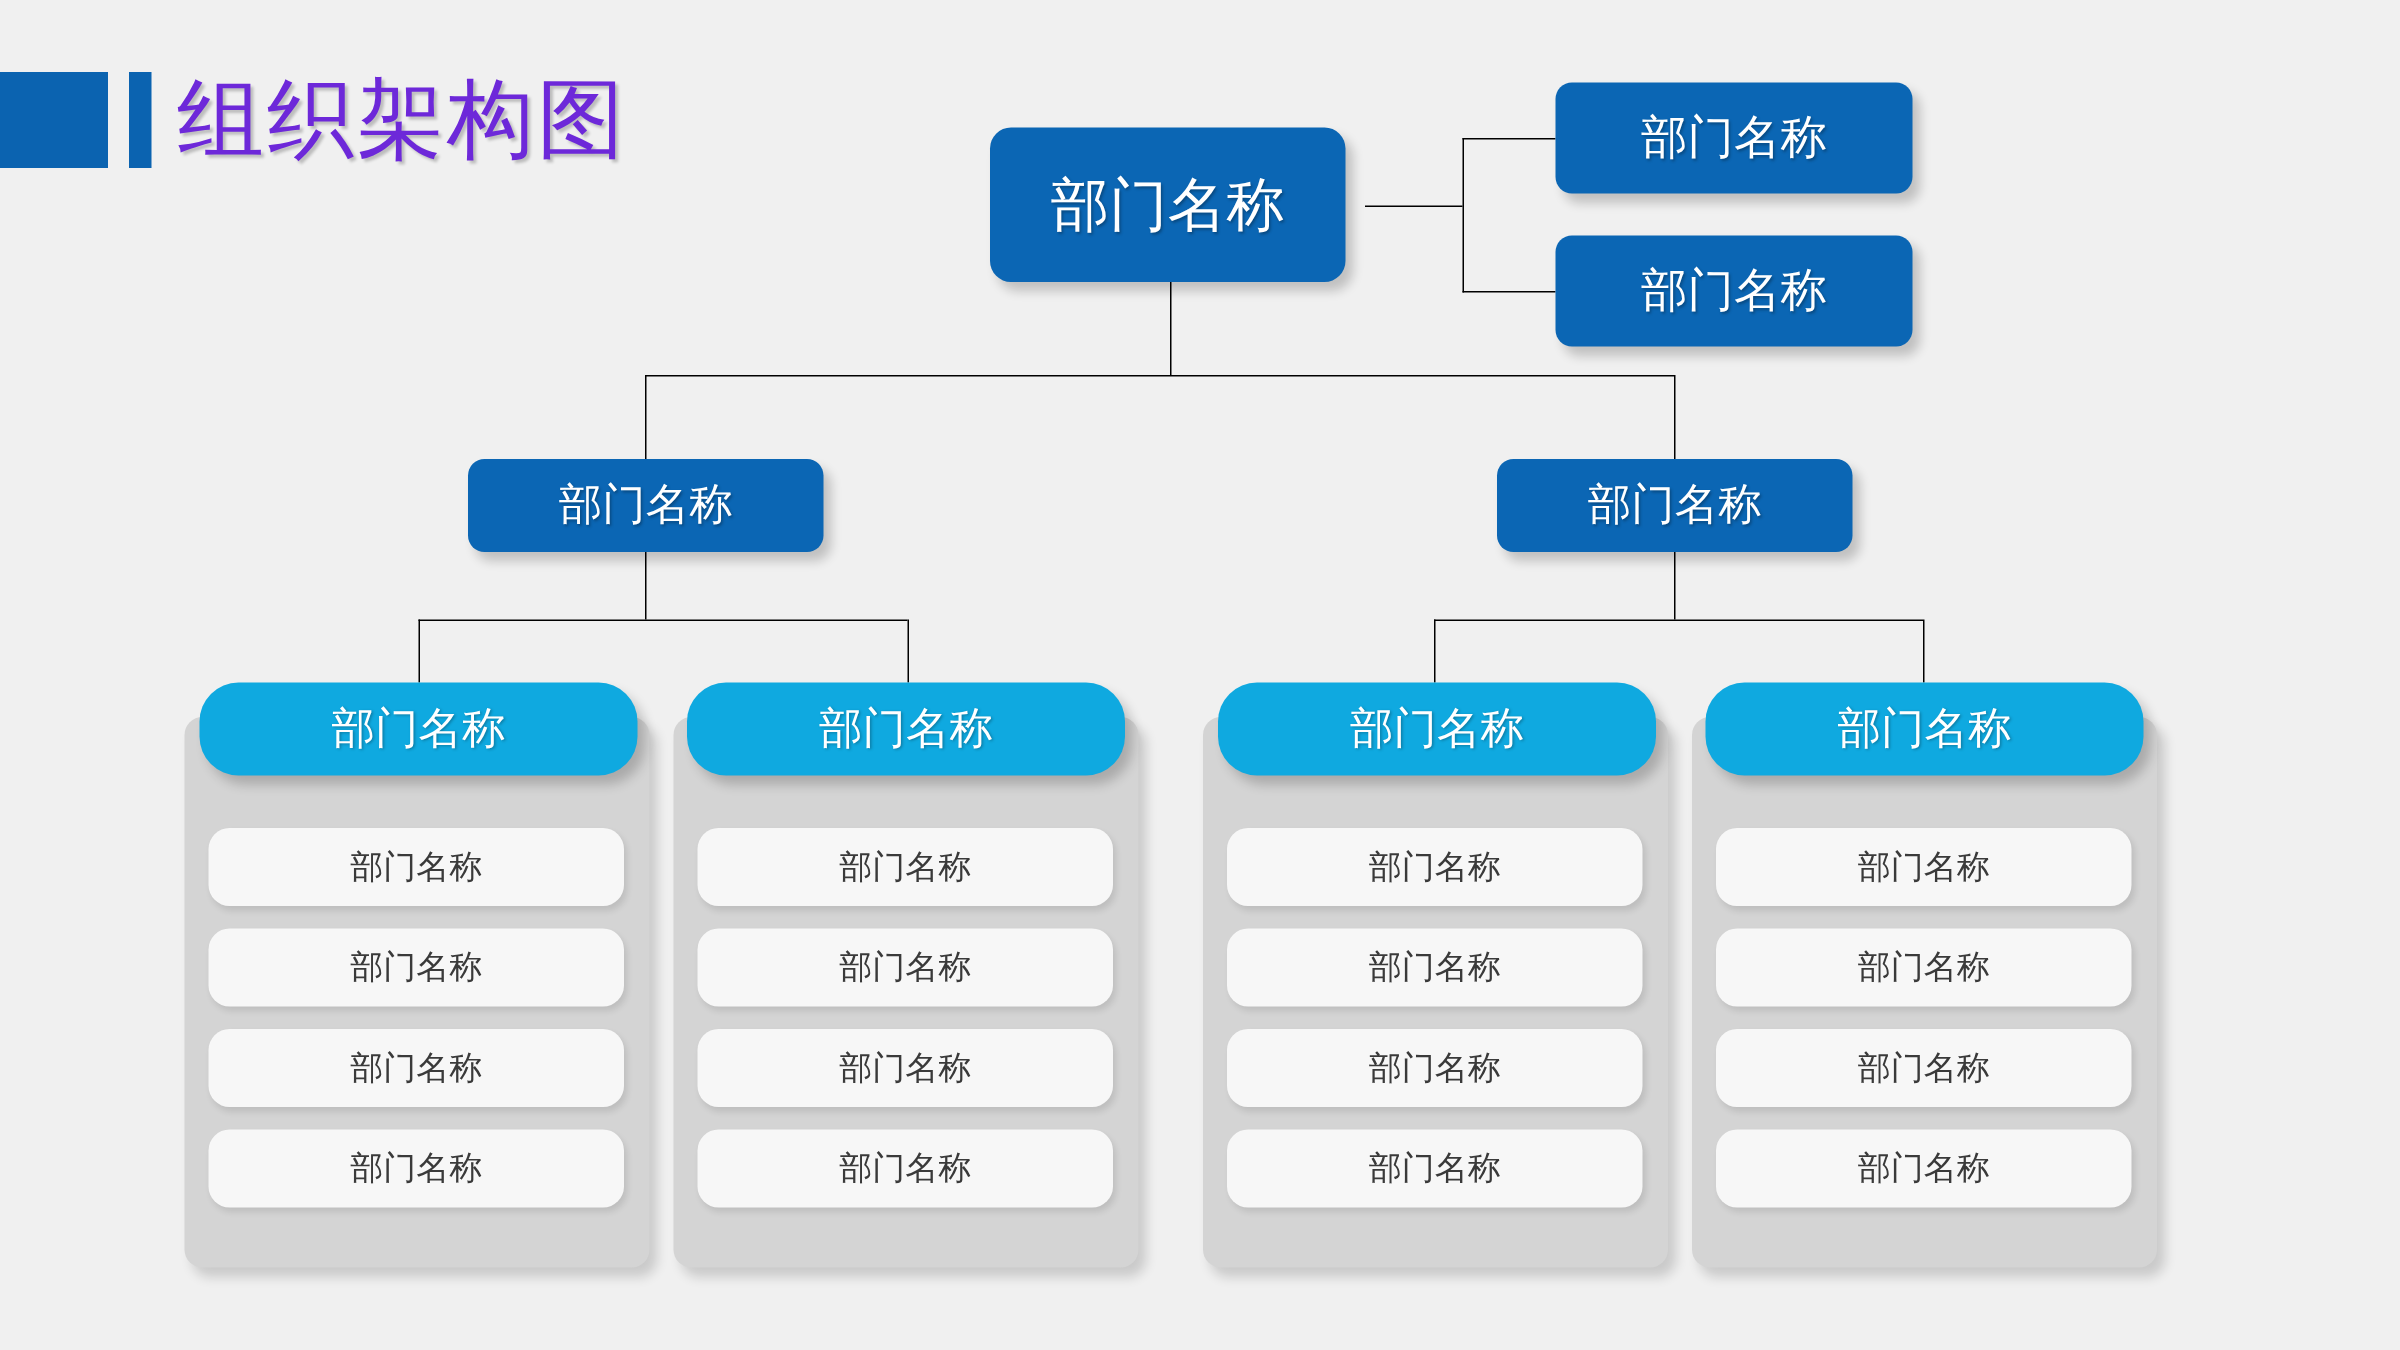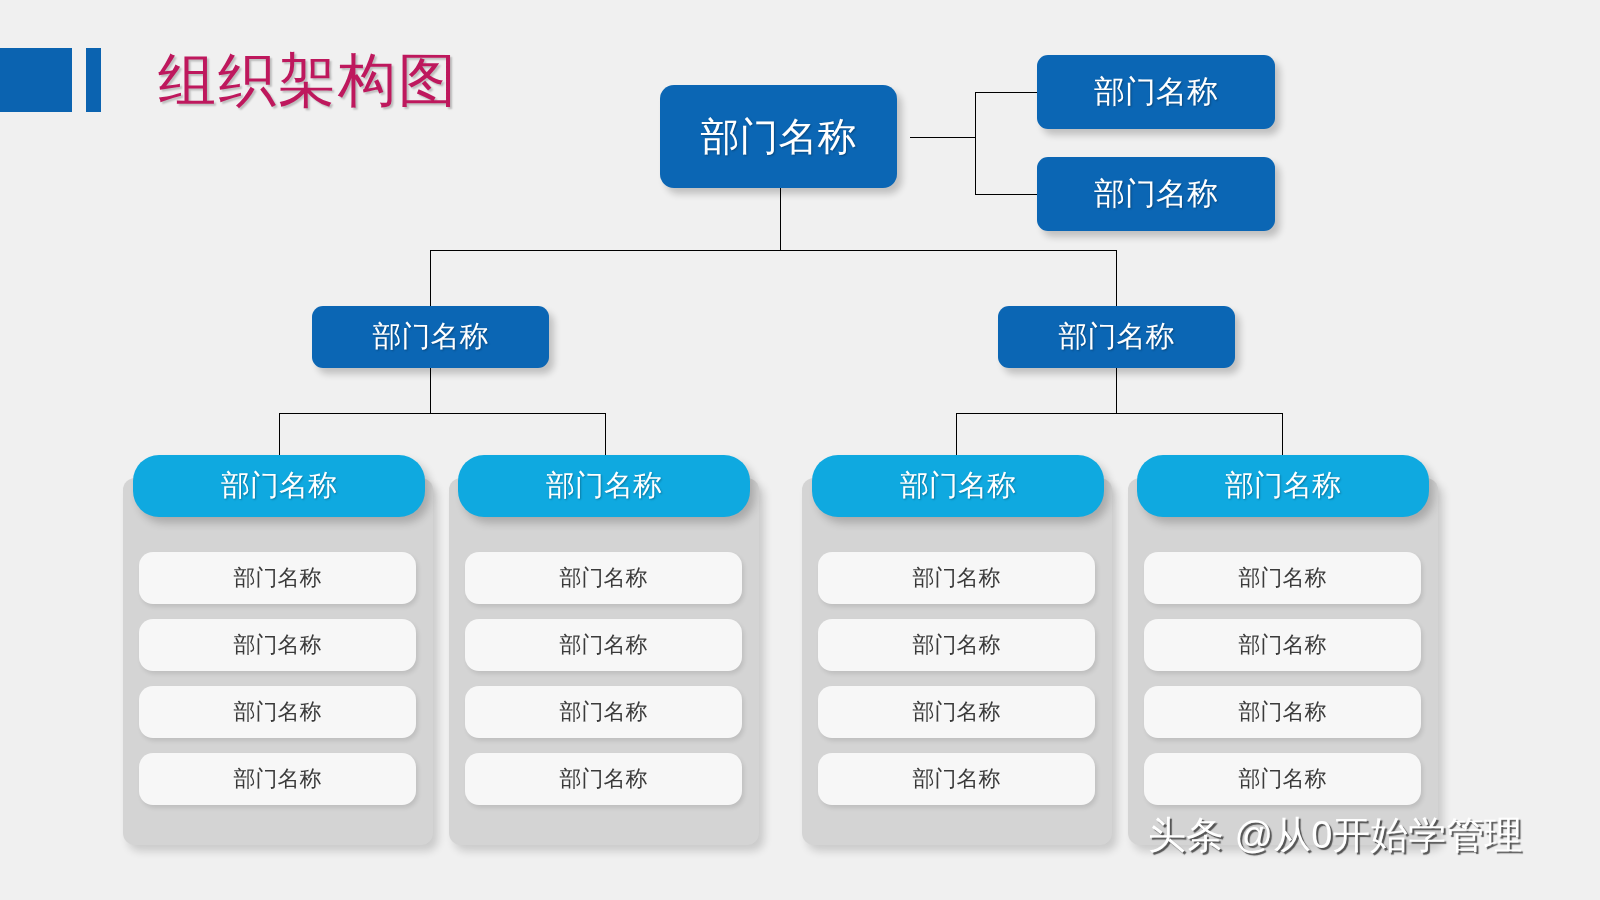--- a/index.html
+++ b/index.html
@@ -12,24 +12,23 @@
     position:relative;
   }
   .stage{position:absolute;left:0;top:0;width:1600px;height:900px;}
 
   
   .title-block{position:absolute;left:0;top:44px;height:72px;}
   .title-sq{position:absolute;left:0px;top:4px;width:72px;height:64px;background:#0b63b0;}
   .title-bar{position:absolute;left:86px;top:4px;width:15px;height:64px;background:#0b63b0;}
   .title-text{
     position:absolute;left:118px;top:-4px;
-    font-size:58px;line-height:80px;color:#be185d;
+    font-size:58px;line-height:80px;color:#6d28d9;
     letter-spacing:2px;white-space:nowrap;
     text-shadow:2px 2px 2px rgba(0,0,0,.22);
-    margin-left:40px;
   }
 
   
   .ln{position:absolute;background:#000;}
   .lnv{width:1px;}
   .lnh{height:1px;}
 
   
   .node{
     position:absolute;
@@ -169,15 +168,14 @@
     <div class="col-panel" style="left:1128px;top:478px;width:310px;height:367px;"></div>
     <div class="col-head" style="left:1137px;top:455px;width:292px;height:62px;">部门名称</div>
     <div class="col-items">
       <div class="item" style="left:1144px;top:552px;width:277px;height:52px;">部门名称</div>
       <div class="item" style="left:1144px;top:619px;width:277px;height:52px;">部门名称</div>
       <div class="item" style="left:1144px;top:686px;width:277px;height:52px;">部门名称</div>
       <div class="item" style="left:1144px;top:753px;width:277px;height:52px;">部门名称</div>
     </div>
   </div>
 
-  <div class="watermark" style="left:1148px;top:810px;">头条 @从0开始学管理</div>
 
 </div>
 
 </body></html>

